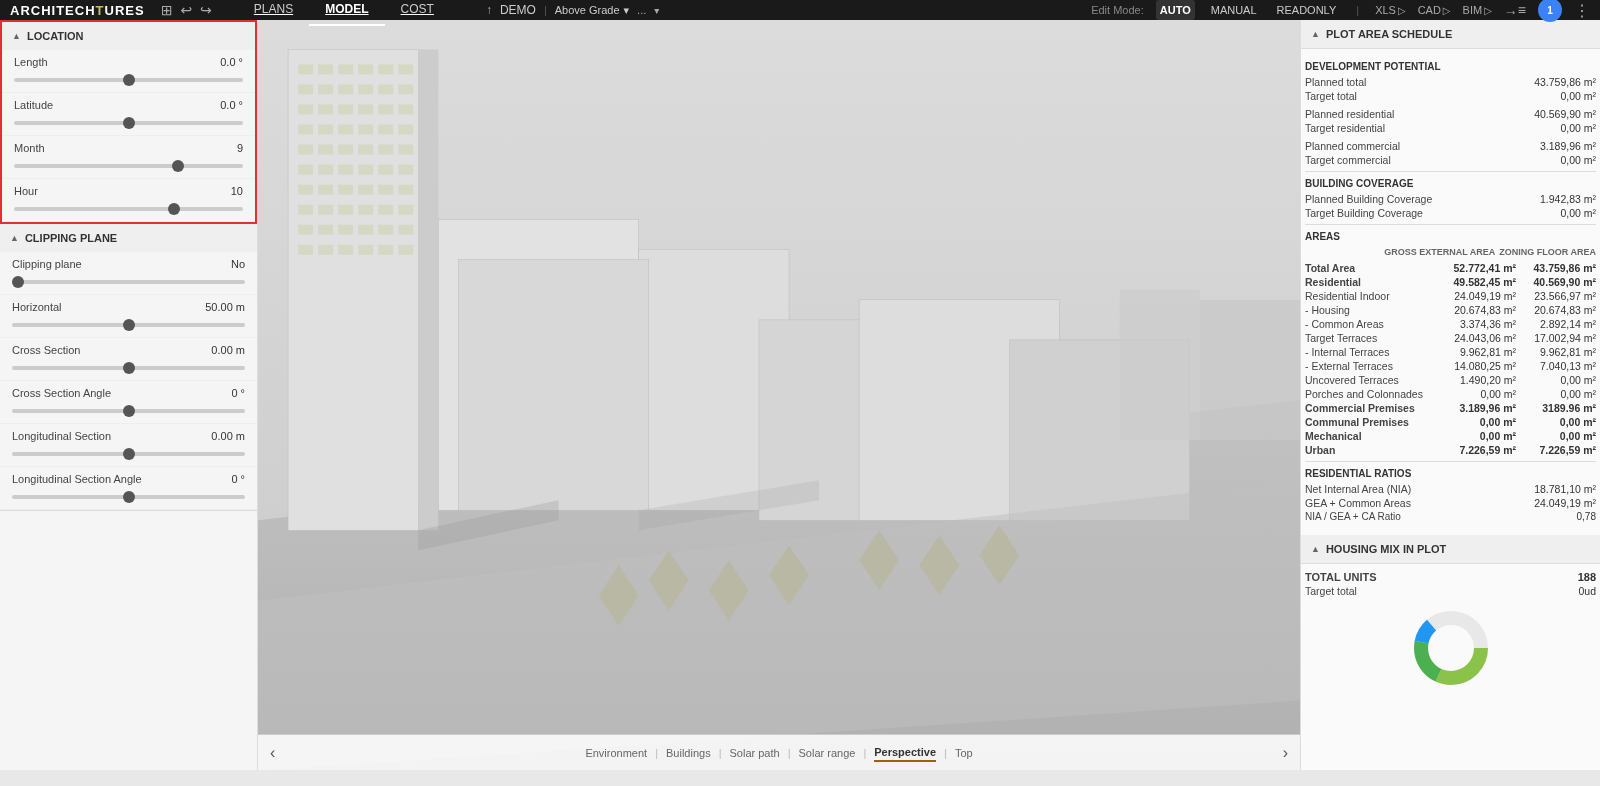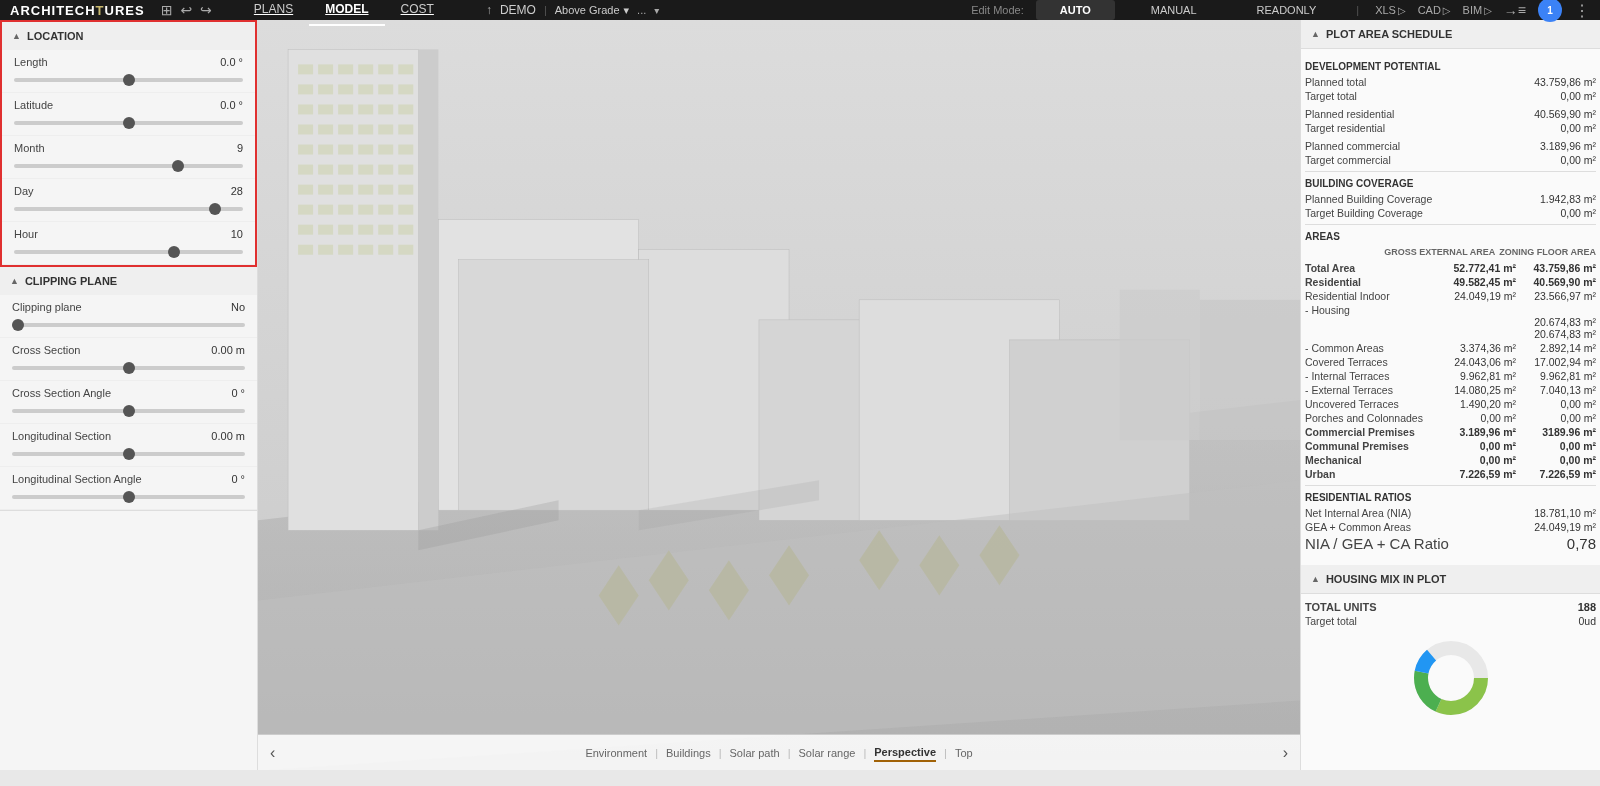--- a/index.html
+++ b/index.html
@@ -21,21 +21,21 @@
       padding: 8px 16px; color: #ccc; font-size: 12px; cursor: pointer;
       border-bottom: 2px solid transparent;
     }
     .nav-tab.active { color: white; border-bottom: 2px solid white; font-weight: bold; }
     .header-center { display: flex; align-items: center; gap: 8px; margin-left: 20px; }
     .separator { color: #555; }
     .grade-select { display: flex; align-items: center; gap: 4px; color: #ccc; cursor: pointer; }
     .dropdown-arrow { color: #aaa; cursor: pointer; font-size: 10px; }
     .header-right { display: flex; align-items: center; gap: 12px; margin-left: auto; }
     .edit-mode-label { color: #888; font-size: 11px; }
-    .edit-mode-btn { padding: 4px 24px; font-size: 11px; cursor: pointer; color: #ccc; }
+    .edit-mode-btn { padding: 4px 4px; font-size: 11px; cursor: pointer; color: #ccc; }
     .edit-mode-btn.active { color: white; font-weight: bold; background: #333; border-radius: 3px; }
     .xls-btn, .cad-btn, .bim-btn { color: #aaa; font-size: 11px; cursor: pointer; display: flex; align-items: center; gap: 2px; }
     .arrow-btn { color: #aaa; font-size: 14px; cursor: pointer; }
     .user-circle { width: 24px; height: 24px; border-radius: 50%; background: #3b82f6; display: flex; align-items: center; justify-content: center; color: white; font-size: 10px; font-weight: bold; }
     .more-btn { color: #aaa; cursor: pointer; font-size: 16px; }
 
     
     .main-layout {
       display: flex; height: calc(786px - 36px);
     }
@@ -192,27 +192,20 @@
       </div>
 
       <div class="slider-group">
         <div class="slider-label-row">
           <span class="slider-label">Month</span>
           <span class="slider-value">9</span>
         </div>
         <input type="range" min="1" max="12" value="9" style="width: 100%;">
       </div>
 
-      <div class="slider-group">
-        <div class="slider-label-row">
-          <span class="slider-label">Day</span>
-          <span class="slider-value">28</span>
-        </div>
-        <input type="range" min="1" max="31" value="28" style="width: 100%;">
-      </div>
 
       <div class="slider-group">
         <div class="slider-label-row">
           <span class="slider-label">Hour</span>
           <span class="slider-value">10</span>
         </div>
         <input type="range" min="0" max="24" value="17" style="width: 100%;">
       </div>
     </div>
 
@@ -223,20 +216,27 @@
       </div>
 
       <div class="slider-group">
         <div class="slider-label-row">
           <span class="slider-label">Clipping plane</span>
           <span class="slider-value">No</span>
         </div>
         <input type="range" min="0" max="1" value="0" style="width: 100%;">
       </div>
 
+      <div class="slider-group">
+        <div class="slider-label-row">
+          <span class="slider-label">Horizontal</span>
+          <span class="slider-value">50.00 m</span>
+        </div>
+        <input type="range" min="0" max="100" value="50" style="width: 100%;">
+      </div>
 
       <div class="slider-group">
         <div class="slider-label-row">
           <span class="slider-label">Cross Section</span>
           <span class="slider-value">0.00 m</span>
         </div>
         <input type="range" min="-100" max="100" value="0" style="width: 100%;">
       </div>
 
       <div class="slider-group">
@@ -466,32 +466,32 @@
           <div style="display: flex; justify-content: flex-end; padding: 1px 0px; font-size: 10.5px; font-weight: bold;">
       <span style="flex:1;color:#444;">Residential</span>
       <span style="text-align:right;min-width:80px;color:#333;">49.582,45 m²</span>
       <span style="text-align:right;min-width:80px;color:#333;">40.569,90 m²</span>
     </div>
           <div style="display: flex; justify-content: space-between; padding: 1px 0px; font-size: 10.5px;">
       <span style="flex:1;color:#444;">Residential Indoor</span>
       <span style="text-align:right;min-width:80px;color:#333;">24.049,19 m²</span>
       <span style="text-align:right;min-width:80px;color:#333;">23.566,97 m²</span>
     </div>
-          <div style="display: flex; justify-content: flex-start; padding: 1px 0px; font-size: 10.5px; flex-direction: column;">
+          <div style="display: flex; justify-content: flex-start; padding: 1px 0px; font-size: 10.5px;">
       <span style="flex:1;color:#444;">- Housing</span>
       <span style="text-align:right;min-width:80px;color:#333;">20.674,83 m²</span>
       <span style="text-align:right;min-width:80px;color:#333;">20.674,83 m²</span>
     </div>
           <div style="display: flex; justify-content: space-between; padding: 1px 0px; font-size: 10.5px;">
       <span style="flex:1;color:#444;">- Common Areas</span>
       <span style="text-align:right;min-width:80px;color:#333;">3.374,36 m²</span>
       <span style="text-align:right;min-width:80px;color:#333;">2.892,14 m²</span>
     </div>
           <div style="display: flex; justify-content: space-between; padding: 1px 0px; font-size: 10.5px;">
-      <span style="flex:1;color:#444;">Covered Terraces</span>
+      <span style="flex:1;color:#444;">Target Terraces</span>
       <span style="text-align:right;min-width:80px;color:#333;">24.043,06 m²</span>
       <span style="text-align:right;min-width:80px;color:#333;">17.002,94 m²</span>
     </div>
           <div style="display: flex; justify-content: space-between; padding: 1px 0px; font-size: 10.5px;">
       <span style="flex:1;color:#444;">- Internal Terraces</span>
       <span style="text-align:right;min-width:80px;color:#333;">9.962,81 m²</span>
       <span style="text-align:right;min-width:80px;color:#333;">9.962,81 m²</span>
     </div>
           <div style="display: flex; justify-content: space-between; padding: 1px 0px; font-size: 10.5px;">
       <span style="flex:1;color:#444;">- External Terraces</span>
@@ -535,21 +535,21 @@
       <div class="rp-group-title">RESIDENTIAL RATIOS</div>
       <div id="ratio-rows-container">
           <div style="display: flex; justify-content: space-between; padding: 1px 0px; font-size: 10.5px;">
       <span style="flex:1;color:#444;">Net Internal Area (NIA)</span>
       <span style="text-align:right;min-width:80px;color:#333;">18.781,10 m²</span>
     </div>
           <div style="display: flex; justify-content: space-between; padding: 1px 0px; font-size: 10.5px;">
       <span style="flex:1;color:#444;">GEA + Common Areas</span>
       <span style="text-align:right;min-width:80px;color:#333;">24.049,19 m²</span>
     </div>
-          <div style="display: flex; justify-content: space-between; padding: 1px 0px; font-size: 15px;">
+          <div style="display: flex; justify-content: space-between; padding: 1px 0px; font-size: 10px;">
       <span style="flex:1;color:#444;">NIA / GEA + CA Ratio</span>
       <span style="text-align:right;min-width:80px;color:#333;">0,78</span>
     </div>
         </div>
 
     </div>
 
     <div class="rp-section-header" style="margin-top:6px;">
       <span class="chevron">▲</span>
       <span>HOUSING MIX IN PLOT</span>

